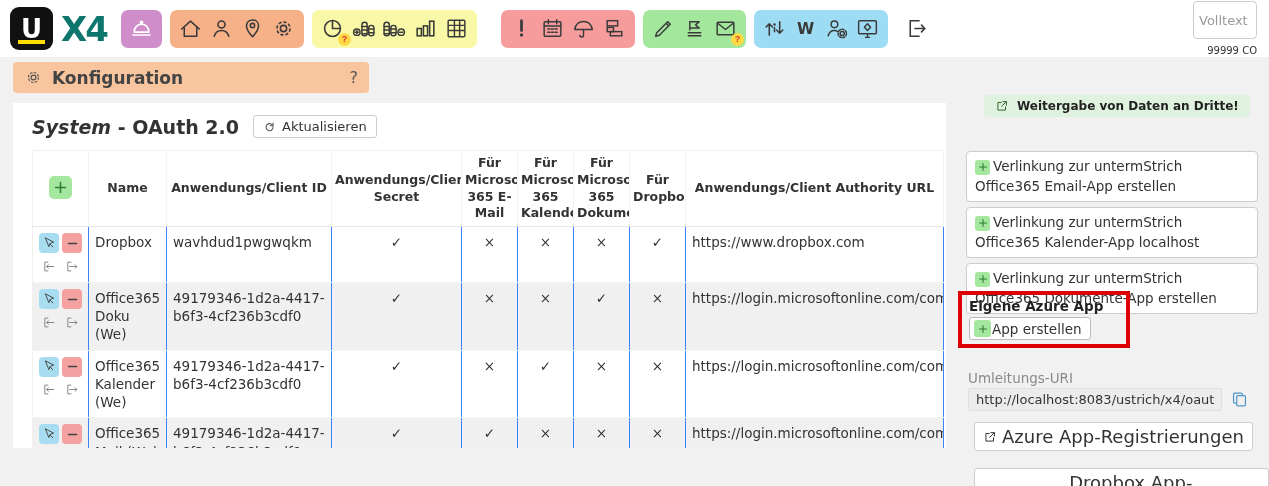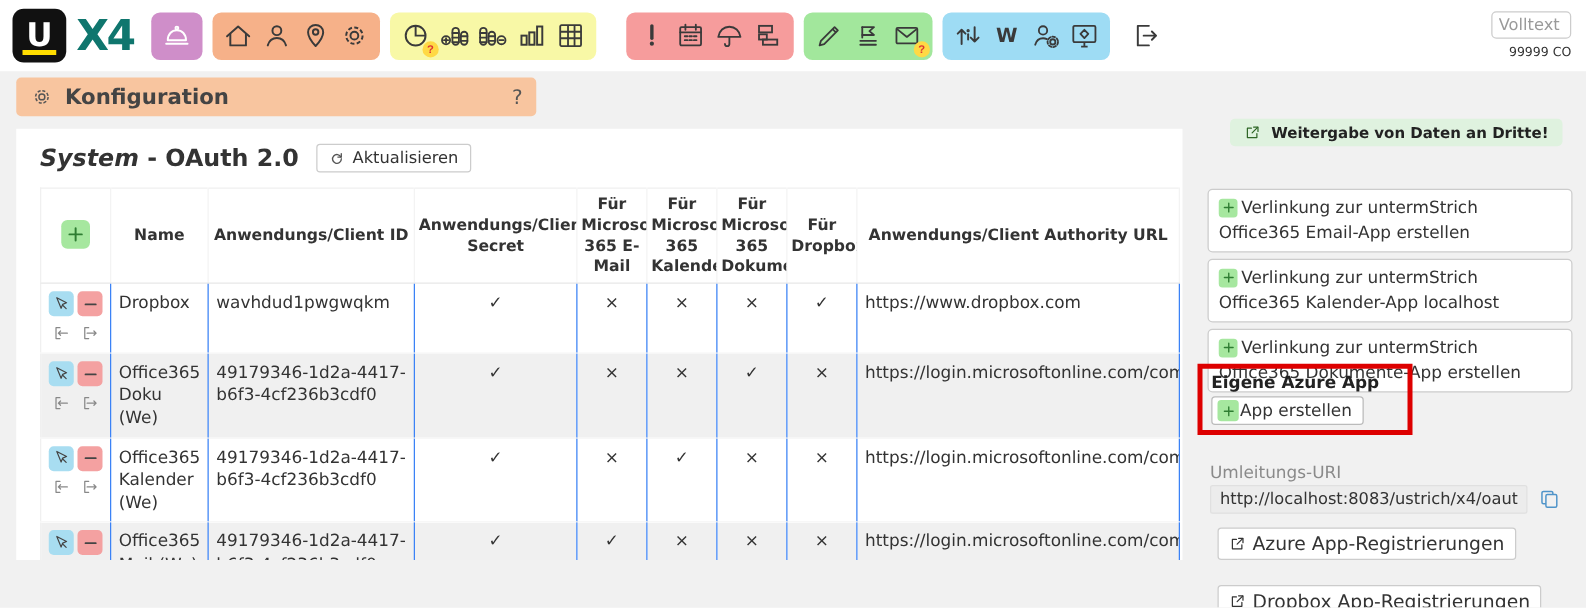--- a/index.html
+++ b/index.html
@@ -23,27 +23,27 @@
   .g-orange { background:#f6b189; }
   .g-yellow { background:#f8f8a6; }
   .g-red    { background:#f69c9c; margin-left:16px; }
   .g-green  { background:#a2e79c; }
   .g-blue   { background:#9edcf4; }
   .g-plain  { background:#fff; }
   .badge { position:absolute; right:-3px; bottom:0; width:13px; height:13px; border-radius:50%;
            background:#ffd944; color:#d33; font-size:9px; font-weight:bold;
            display:flex; align-items:center; justify-content:center; }
   .top-right { margin-left:auto; display:flex; flex-direction:column; align-items:flex-end; padding-right:2px; }
-  .search-input { width:64px; height:22px; border:1px solid #ccc; border-radius:4px; padding:0 5px;
+  .search-input { width:64px; height:38px; border:1px solid #ccc; border-radius:4px; padding:0 5px;
                   font-size:13px; font-family:"DejaVu Sans", sans-serif; color:#a16207; outline:none; }
   .search-input::placeholder { color:#9a9a9a; }
   .user-code { font-size:10px; color:#333; margin-top:6px; }
 
   
-  .konfig-bar { position:absolute; left:13px; top:62px; width:416px; height:31px; background:#f8c59f;
+  .konfig-bar { position:absolute; left:13px; top:62px; width:356px; height:31px; background:#f8c59f;
                 border-radius:4px; display:flex; align-items:center; padding:0 11px; gap:9px; }
   .konfig-bar svg { width:19px; height:19px; color:#555; }
   .ktitle { font-size:17px; font-weight:600; color:#444; }
   .khelp { margin-left:auto; font-size:16px; color:#555; }
 
   
   .panel { position:absolute; left:13px; top:103px; width:933px; height:345px; background:#fff; padding:10px; overflow:hidden; }
   .sec-head { display:flex; align-items:center; gap:14px; padding:2px 0 0 9px; }
   .sec-title { font-size:19px; font-weight:bold; color:#333; }
   .sec-title em { font-style:italic;margin-top:45px; }
@@ -93,21 +93,21 @@
              cursor:pointer; font-family:"DejaVu Sans", sans-serif; }
   .app-btn .plus-sm { width:17px; height:17px; margin-right:0; }
   .uri-label { position:absolute; left:968px; top:370px; font-size:13.5px; color:#8a8a8a; }
   .uri-input { position:absolute; left:968px; top:388px; width:254px; height:23px; background:#ececec;
                border:1px solid #e0e0e0; border-radius:2px; font-size:13px; color:#333; padding:0 7px;
                font-family:"DejaVu Sans", sans-serif; }
   .copy-btn { position:absolute; left:1229px; top:390px; width:20px; height:20px; background:transparent;
               border:none; cursor:pointer; color:#4f94c9; padding:0; }
   .copy-btn svg { width:19px; height:19px; }
   .reg-btn { position:absolute; left:974px; display:inline-flex; align-items:center; gap:5px; background:#fff;
-             border:1px solid #ccc; border-radius:3px; padding:3px 8px; font-size:15px; color:#333;
+             border:1px solid #ccc; border-radius:3px; padding:3px 8px; font-size:18px; color:#333;
              cursor:pointer; font-family:"DejaVu Sans", sans-serif; }
   .reg-btn svg { width:14px; height:14px; color:#333; }
   .reg-1 { top:422px; } .reg-2 { top:468px; }
 </style>
 </head>
 <body>
 
 <svg style="position:absolute;width:0;height:0" aria-hidden="true">
   <defs>
     <symbol id="i-cloche" viewBox="0 0 24 24">

